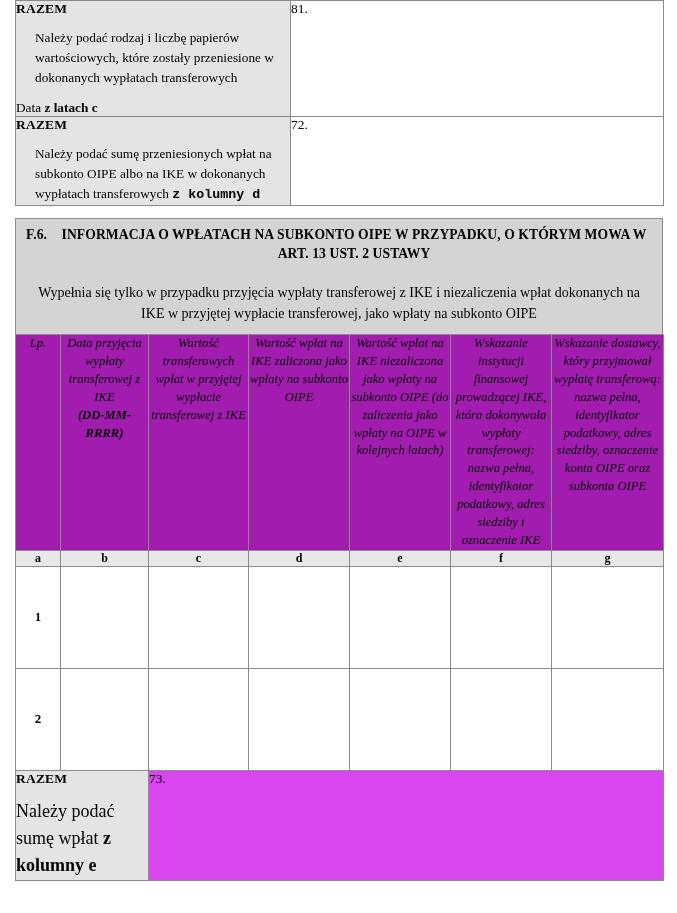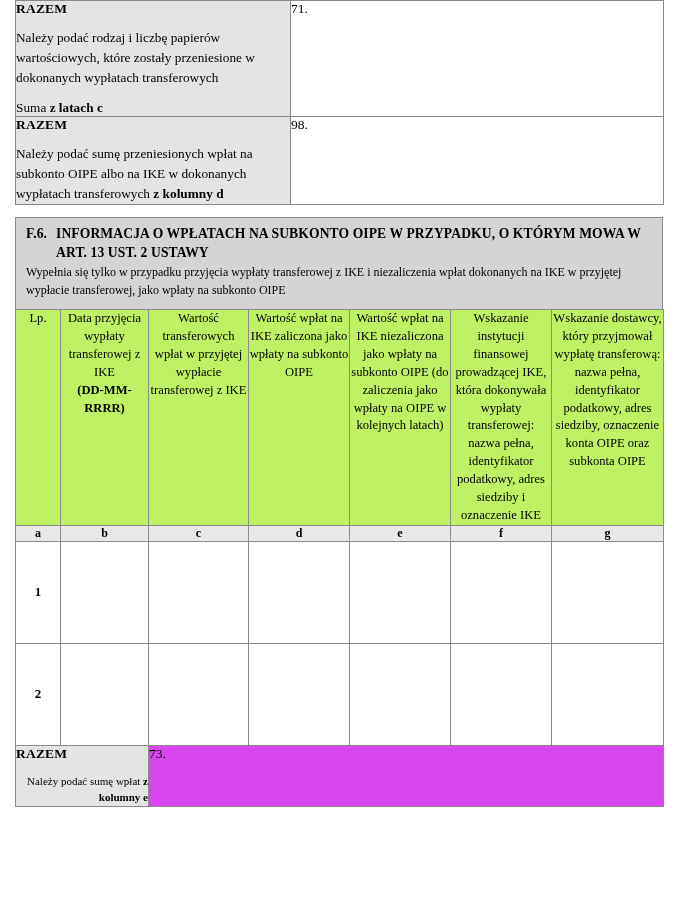--- a/index.html
+++ b/index.html
@@ -47,77 +47,80 @@
   }
   .razem-title {
     font-weight: bold;
     font-size: 13.5px;
     letter-spacing: 0.2px;
     margin-bottom: 11px;
   }
   .razem-desc {
     font-size: 13.3px;
     line-height: 1.52;
-  }
-  .razem-desc .b { font-weight: bold; }
+    padding-left: 19px;
+  }
+  .razem-desc .b { font-weight: bold; font-family: Liberation Mono, monospace; }
   .razem-sum {
     font-size: 13.3px;
     margin-top: 11px;
   }
   .razem-sum .b { font-weight: bold; }
 
   
   .section-band {
     margin: 12px 15px 0 15px;
     width: 648px;
     box-sizing: border-box;
     background: #d4d4d4;
     border: 1px solid #8a8a8a;
     border-bottom: none;
     padding: 7px 10px 10px 10px;
+    text-align: center;
   }
   .section-heading {
     font-weight: bold;
     font-size: 13.6px;
     line-height: 1.36;
     letter-spacing: 0.1px;
     display: flex;
   }
   .section-heading .sec-num {
     flex: 0 0 auto;
     margin-right: 9px;
   }
   .section-heading .sec-text {
     flex: 1 1 auto;
   }
   .section-note {
-    font-size: 12px;
+    font-size: 14px;
     line-height: 1.5;
-    margin-top: 1px;
+    margin-top: 19px;
   }
 
   
   table.grid-table {
     border-collapse: collapse;
     table-layout: fixed;
     width: 648px;
     margin: 0 15px;
     border: 1px solid #8a8a8a;
   }
   table.grid-table td {
     border: 1px solid #8a8a8a;
     padding: 0;
   }
   td.col-head {
-    background: #bef264;
+    background: #a21caf;
     text-align: center;
     vertical-align: top;
     font-size: 12.6px;
     line-height: 1.42;
     padding: 7px 4px 6px 4px;
+    font-style: italic;
   }
   td.col-head .dd {
     display: block;
     font-weight: bold;
   }
   td.col-letter {
     background: #e8e8e8;
     text-align: center;
     font-weight: bold;
     font-size: 12px;
@@ -146,54 +149,53 @@
     vertical-align: top;
     font-size: 13.5px;
   }
   .bottom-title {
     font-weight: bold;
     font-size: 13.5px;
     letter-spacing: 0.2px;
     margin-bottom: 11px;
   }
   .bottom-desc {
-    font-size: 11px;
+    font-size: 18px;
     line-height: 1.52;
-    text-align: right;
   }
   .bottom-desc .b { font-weight: bold; }
 </style>
 </head>
 <body>
 
 <div class="page">
 
   <table class="form-table">
     <colgroup>
       <col style="width:275px">
       <col style="width:373px">
     </colgroup>
     <tbody>
       <tr>
         <td class="razem-label-cell">
           <div class="razem-title">RAZEM</div>
           <div class="razem-desc">Należy podać rodzaj i liczbę papierów wartościowych, które zostały przeniesione w dokonanych wypłatach transferowych</div>
-          <div class="razem-sum"><span>Suma </span><span class="b">z latach c</span></div>
+          <div class="razem-sum"><span>Data </span><span class="b">z latach c</span></div>
         </td>
         <td class="razem-value-cell">
-          <span>71.</span>
+          <span>81.</span>
         </td>
       </tr>
       <tr>
         <td class="razem-label-cell">
           <div class="razem-title">RAZEM</div>
           <div class="razem-desc"><span>Należy podać sumę przeniesionych wpłat na subkonto OIPE albo na IKE w dokonanych wypłatach transferowych </span><span class="b">z kolumny d</span></div>
         </td>
         <td class="razem-value-cell">
-          <span>98.</span>
+          <span>72.</span>
         </td>
       </tr>
     </tbody>
   </table>
 
   <div class="section-band">
     <div class="section-heading">
       <span class="sec-num">F.6.</span>
       <span class="sec-text">INFORMACJA O WPŁATACH NA SUBKONTO OIPE W PRZYPADKU, O KTÓRYM MOWA W ART. 13 UST. 2 USTAWY</span>
     </div>

